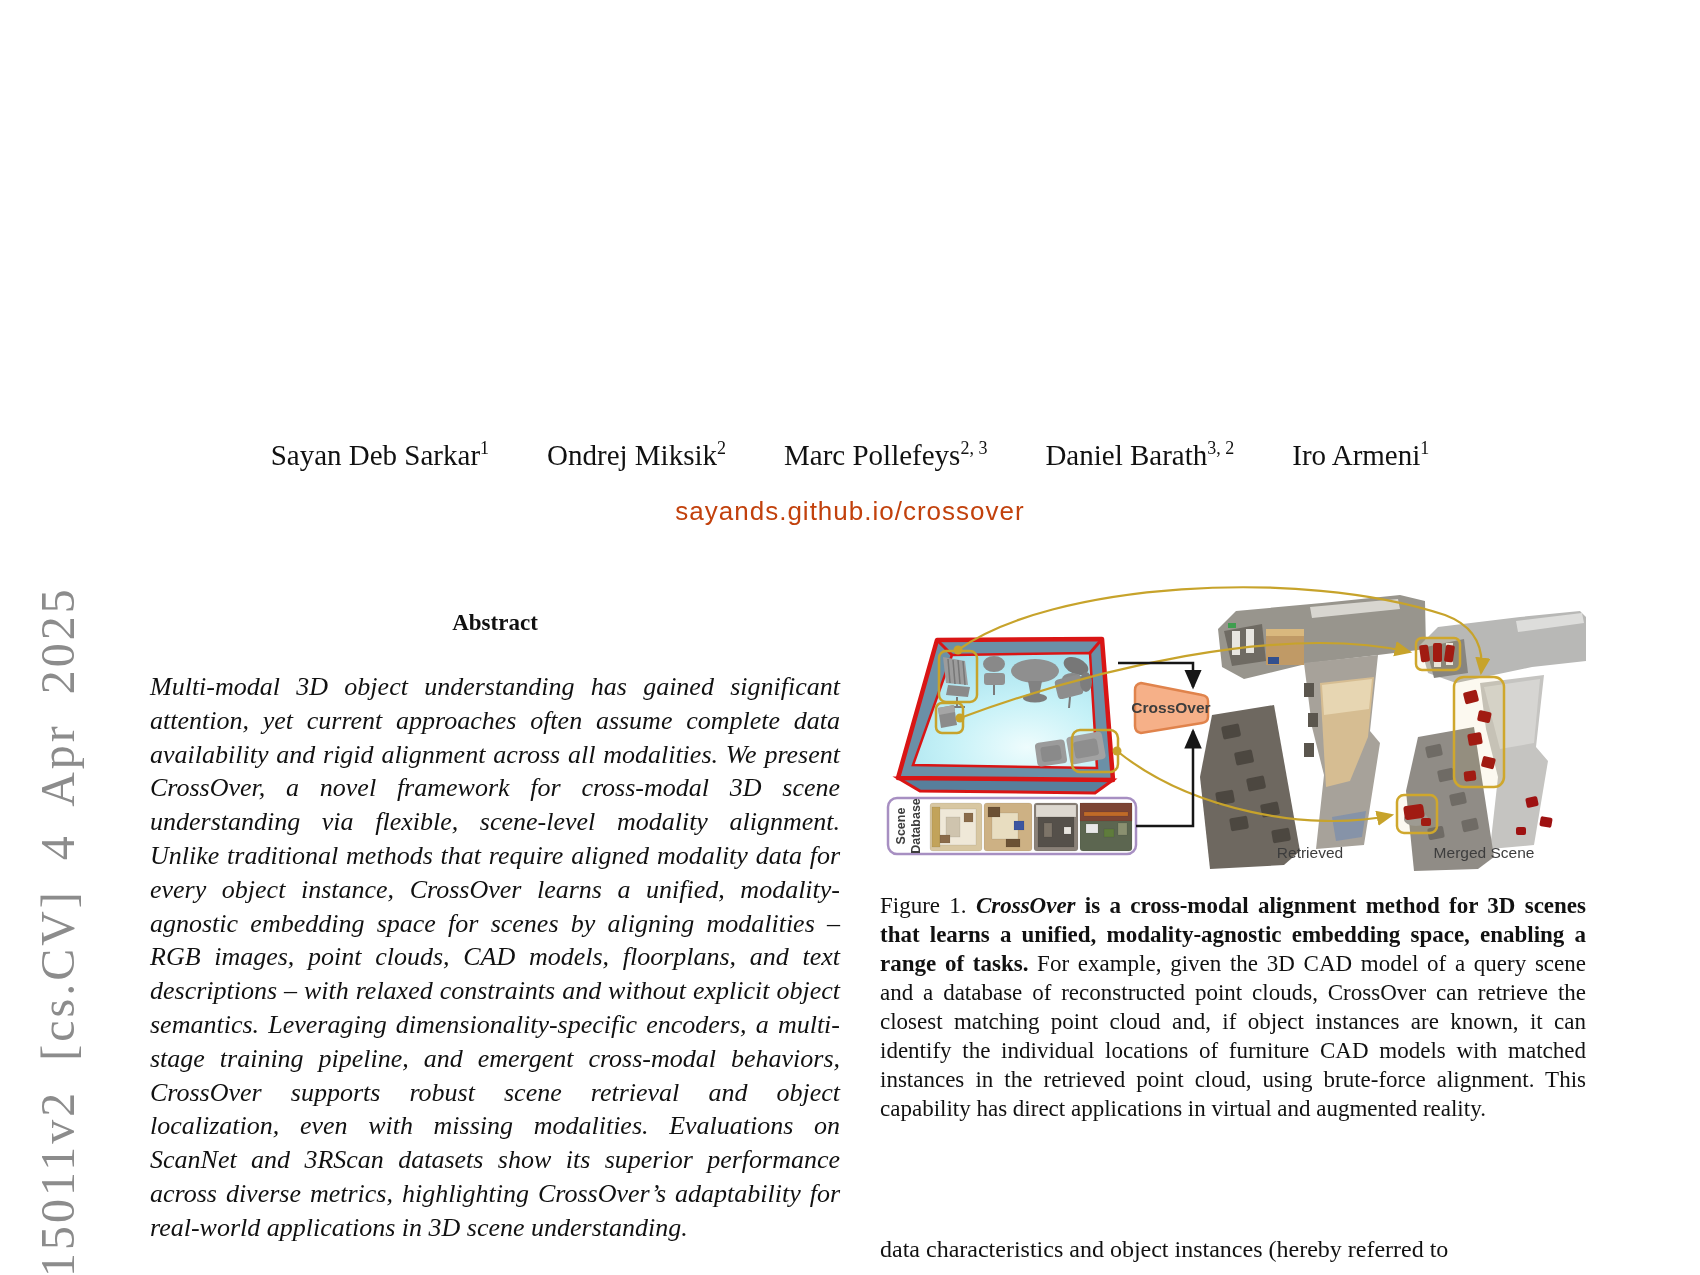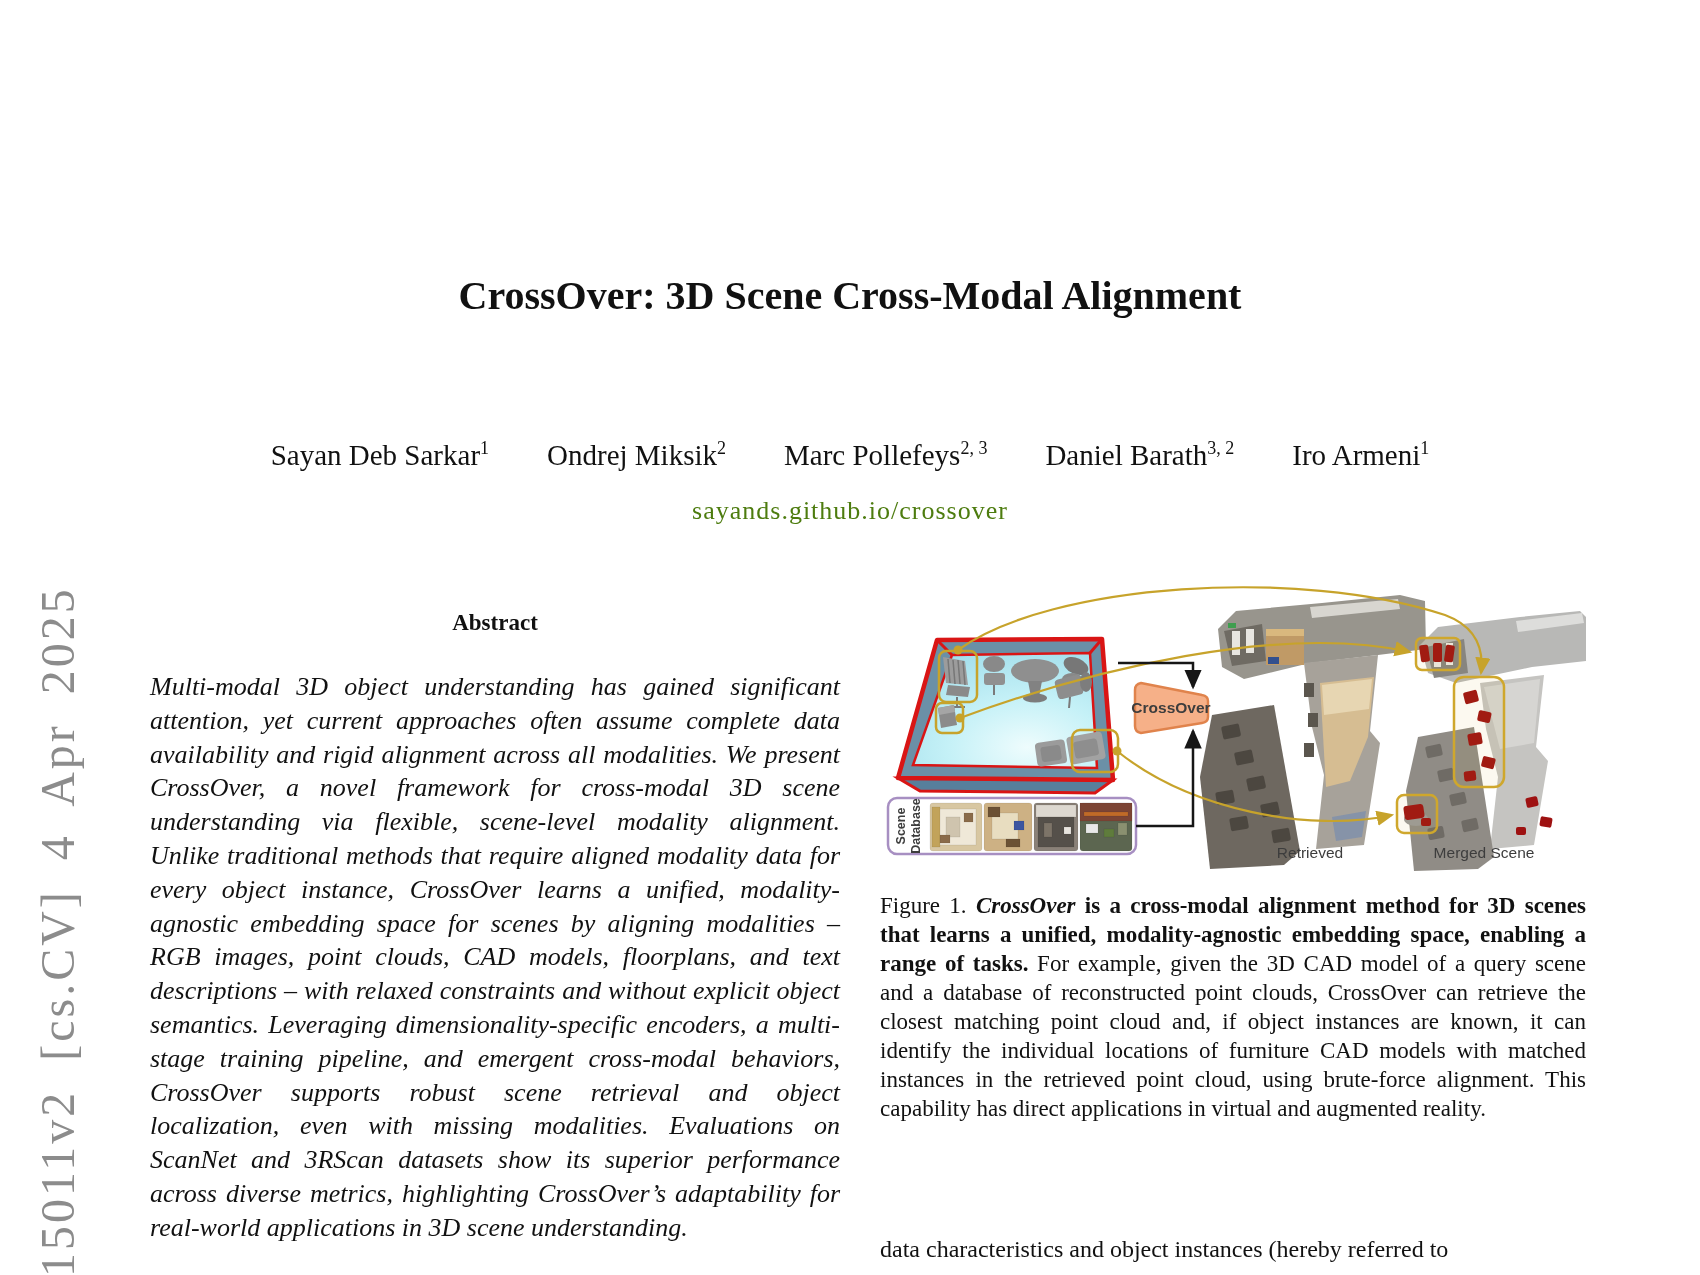--- a/index.html
+++ b/index.html
@@ -20,22 +20,22 @@
   .authors{position:absolute;top:394px;left:0;width:1700px;
            display:flex;justify-content:center;gap:58px;font-size:29px;}
   .authors .author{white-space:nowrap;margin-top:44px;}
   .authors sup, .affils sup{font-size:18px;}
 
   .affils{position:absolute;top:446px;left:0;width:1700px;
           display:flex;justify-content:center;gap:56px;font-size:29px;}
   .affils .affil{white-space:nowrap;}
 
   .url-row{position:absolute;top:496px;left:0;width:1700px;text-align:center;}
-  .url-row a{font-family:Liberation Serif, serif;font-size:26px;
-             color:#4d7c0f;text-decoration:none;letter-spacing:1px;}
+  .url-row a{font-family:Liberation Sans, sans-serif;font-size:26px;
+             color:#c2410c;text-decoration:none;letter-spacing:1px;}
 
   .left-col{position:absolute;left:150px;top:600px;width:690px;}
   .abs-head{margin:10px 0 34px 0;text-align:center;font-size:23px;font-weight:bold;}
   .abs-text{margin:0;font-style:italic;font-size:26px;line-height:33.8px;
             text-align:justify;}
 
   .right-col{position:absolute;left:880px;top:565px;width:706px;}
   svg.fig{display:block;width:706px;height:310px;}
   .caption{margin:16px 0 13px 0;font-size:23px;line-height:29px;text-align:justify;}
   .caption b{font-weight:bold;}
@@ -43,21 +43,20 @@
              font-size:24px;}
   .figtext{font-family:"Liberation Sans", sans-serif;fill:#3d3d3d;}
 </style>
 </head>
 <body>
 
 <div class="page">
 
   <div class="arxiv-sidebar">15011v2 [cs.CV] 4 Apr 2025</div>
 
-  <h1 class="title">CrossOver: 3D Scene Cross-Modal Alignment</h1>
 
   <div class="authors">
     <span class="author"><span>Sayan Deb Sarkar</span><sup>1</sup></span>
     <span class="author"><span>Ondrej Miksik</span><sup>2</sup></span>
     <span class="author"><span>Marc Pollefeys</span><sup>2, 3</sup></span>
     <span class="author"><span>Daniel Barath</span><sup>3, 2</sup></span>
     <span class="author"><span>Iro Armeni</span><sup>1</sup></span>
   </div>
 
 

